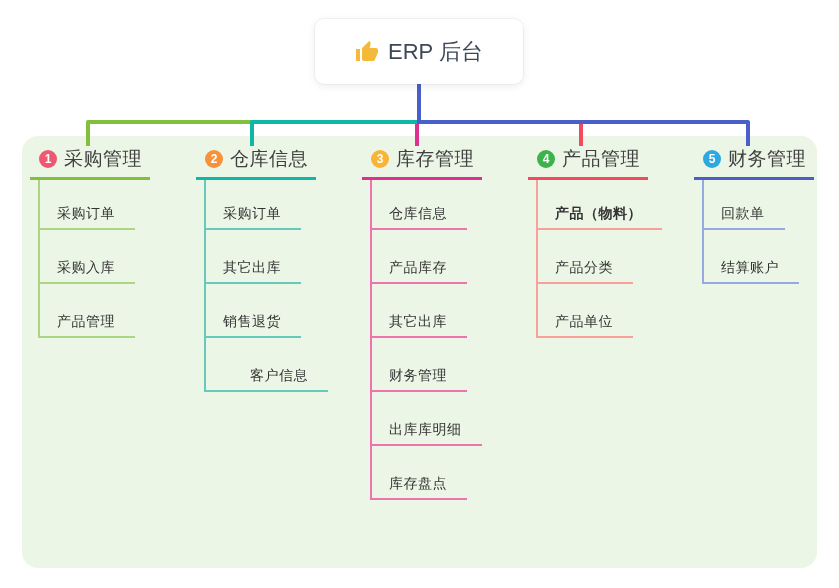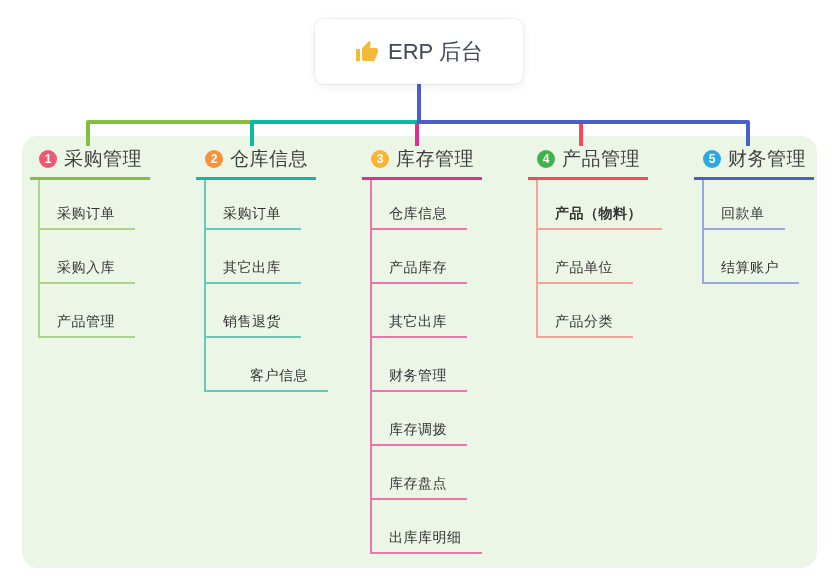--- a/index.html
+++ b/index.html
@@ -114,45 +114,42 @@
         <div class="branch-item">
           <span class="item-label" style="border-bottom-color: rgb(239, 116, 173);">产品库存</span>
         </div>
         <div class="branch-item">
           <span class="item-label" style="border-bottom-color: rgb(239, 116, 173);">其它出库</span>
         </div>
         <div class="branch-item">
           <span class="item-label" style="border-bottom-color: rgb(239, 116, 173);">财务管理</span>
         </div>
         <div class="branch-item">
-          <span class="item-label" style="border-bottom-color: rgb(239, 116, 173);">库存调拨</span>
+          <span class="item-label" style="border-bottom-color: rgb(239, 116, 173);">出库库明细</span>
         </div>
         <div class="branch-item">
           <span class="item-label" style="border-bottom-color: rgb(239, 116, 173);">库存盘点</span>
-        </div>
-        <div class="branch-item">
-          <span class="item-label" style="border-bottom-color: rgb(239, 116, 173);">出库库明细</span>
         </div>
       </div>
   </div>
 
   <div class="branch" style="left: 528px;">
     <div class="branch-head" style="border-bottom-color: rgb(244, 74, 94);">
       <span class="badge" style="background: rgb(60, 180, 75);">4</span>
       <span class="branch-label">产品管理</span>
     </div>
     <div class="branch-items" style="border-left-color: rgb(249, 160, 154);">
         <div class="branch-item">
           <span class="item-label" style="border-bottom-color: rgb(249, 160, 154); font-weight: bold;">产品（物料）</span>
         </div>
         <div class="branch-item">
-          <span class="item-label" style="border-bottom-color: rgb(249, 160, 154);">产品单位</span>
+          <span class="item-label" style="border-bottom-color: rgb(249, 160, 154);">产品分类</span>
         </div>
         <div class="branch-item">
-          <span class="item-label" style="border-bottom-color: rgb(249, 160, 154);">产品分类</span>
+          <span class="item-label" style="border-bottom-color: rgb(249, 160, 154);">产品单位</span>
         </div>
       </div>
   </div>
 
   <div class="branch" style="left: 694px;">
     <div class="branch-head" style="border-bottom-color: rgb(74, 95, 201);">
       <span class="badge" style="background: rgb(43, 169, 224);">5</span>
       <span class="branch-label">财务管理</span>
     </div>
     <div class="branch-items" style="border-left-color: rgb(151, 168, 224);">

